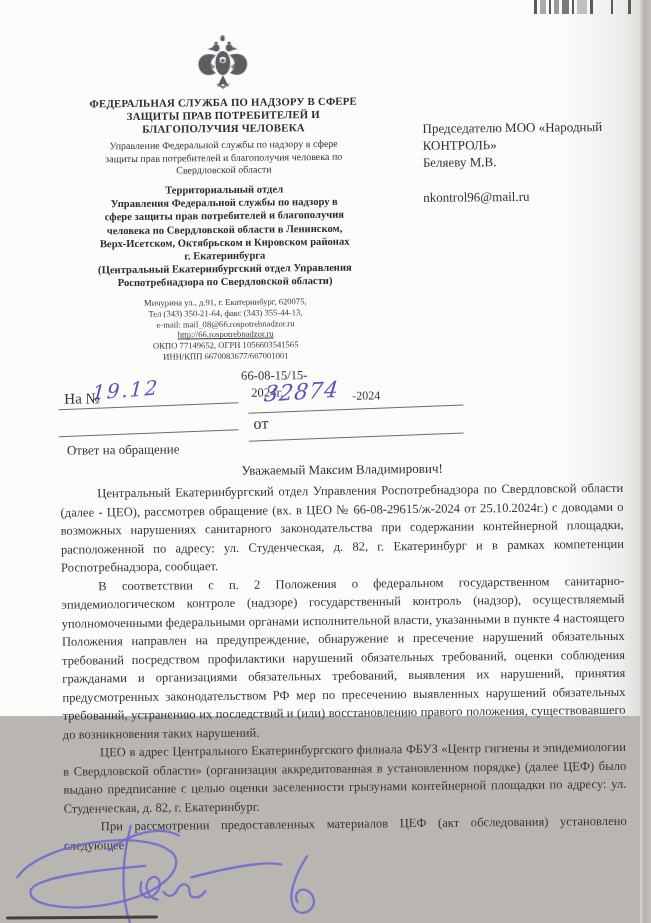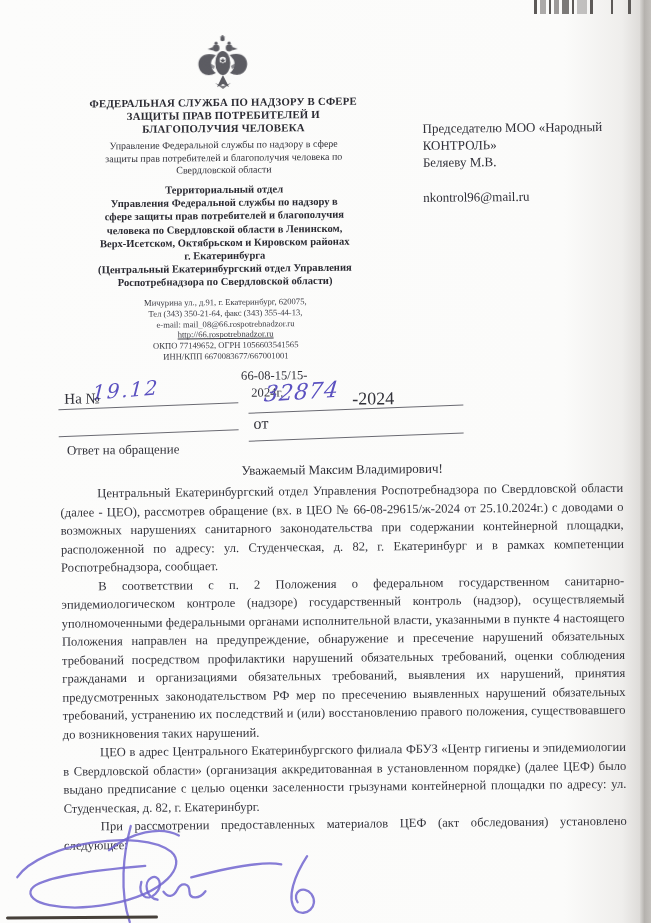--- a/index.html
+++ b/index.html
@@ -2,21 +2,21 @@
 <html><head>
 <meta charset="utf-8">
 <style>
   html,body{margin:0;padding:0;}
   body{
     width:651px;height:923px;overflow:hidden;
     background:#b9b6b1;
     font-family:"Liberation Serif", serif;
   }
   .page{
-    position:absolute;left:0;top:0;width:641px;height:923px;
+    position:absolute;left:0;top:0;width:641px;height:716px;
     background:linear-gradient(90deg,#fcfcfb 0%, #fbfbfa 88%, #efeeec 97%, #dddbd8 100%);
   }
   .scan-strip{
     position:absolute;right:0;top:0;width:11px;height:923px;
     background:linear-gradient(90deg,#d8d6d3 0%, #b5b2ae 40%, #c4c1bd 100%);
   }
   .barcode{
     position:absolute;left:534px;top:0;width:110px;height:14px;
     display:flex;align-items:stretch;gap:3px;
   }
@@ -42,21 +42,21 @@
   .hand-date{position:absolute;left:92px;top:376px;font-size:20px;transform:rotate(-4deg) skewX(-8deg);letter-spacing:2px;}
   .print-year{position:absolute;left:203px;top:385px;font-size:12.6px;margin-left:48px;}
   .rule{position:absolute;height:0;border-bottom:1px solid #6a6a72;}
   .r1{left:58px;top:404px;width:180px;transform:rotate(-1.6deg);}
   .r2{left:58px;top:431px;width:180px;transform:rotate(-1.6deg);}
   .r3{left:248px;top:409px;width:215px;transform:rotate(-1.6deg);}
   .r4{left:248px;top:437px;width:215px;transform:rotate(-1.6deg);}
   .na-no{position:absolute;left:64px;top:388px;font-size:15px;}
   .num-prefix{position:absolute;left:241px;top:368px;font-size:12.6px;}
   .hand-num{position:absolute;left:264px;top:379px;font-size:22px;transform:rotate(-3deg) skewX(-10deg);letter-spacing:1px;}
-  .num-suffix{position:absolute;left:352px;top:389px;font-size:18px;}
+  .num-suffix{position:absolute;left:352px;top:389px;font-size:12px;}
   .ot{position:absolute;left:253px;top:414px;font-size:16px;}
   .subject{position:absolute;left:66px;top:440px;font-size:13px;}
 
   
   .salutation{position:absolute;left:60px;top:462px;width:562px;text-align:center;font-size:13px;color:#2f2f37;}
   .bodytext{position:absolute;left:59px;top:482px;width:563px;font-size:12.6px;line-height:18.5px;text-align:justify;color:#34343c;}
   .bodytext p{margin:0;text-indent:37px;}
 
   .signature{position:absolute;left:8px;top:822px;width:340px;height:100px;}
   .signature path{fill:none;stroke:#7165cf;stroke-width:2.3;stroke-linecap:round;opacity:.85;}

